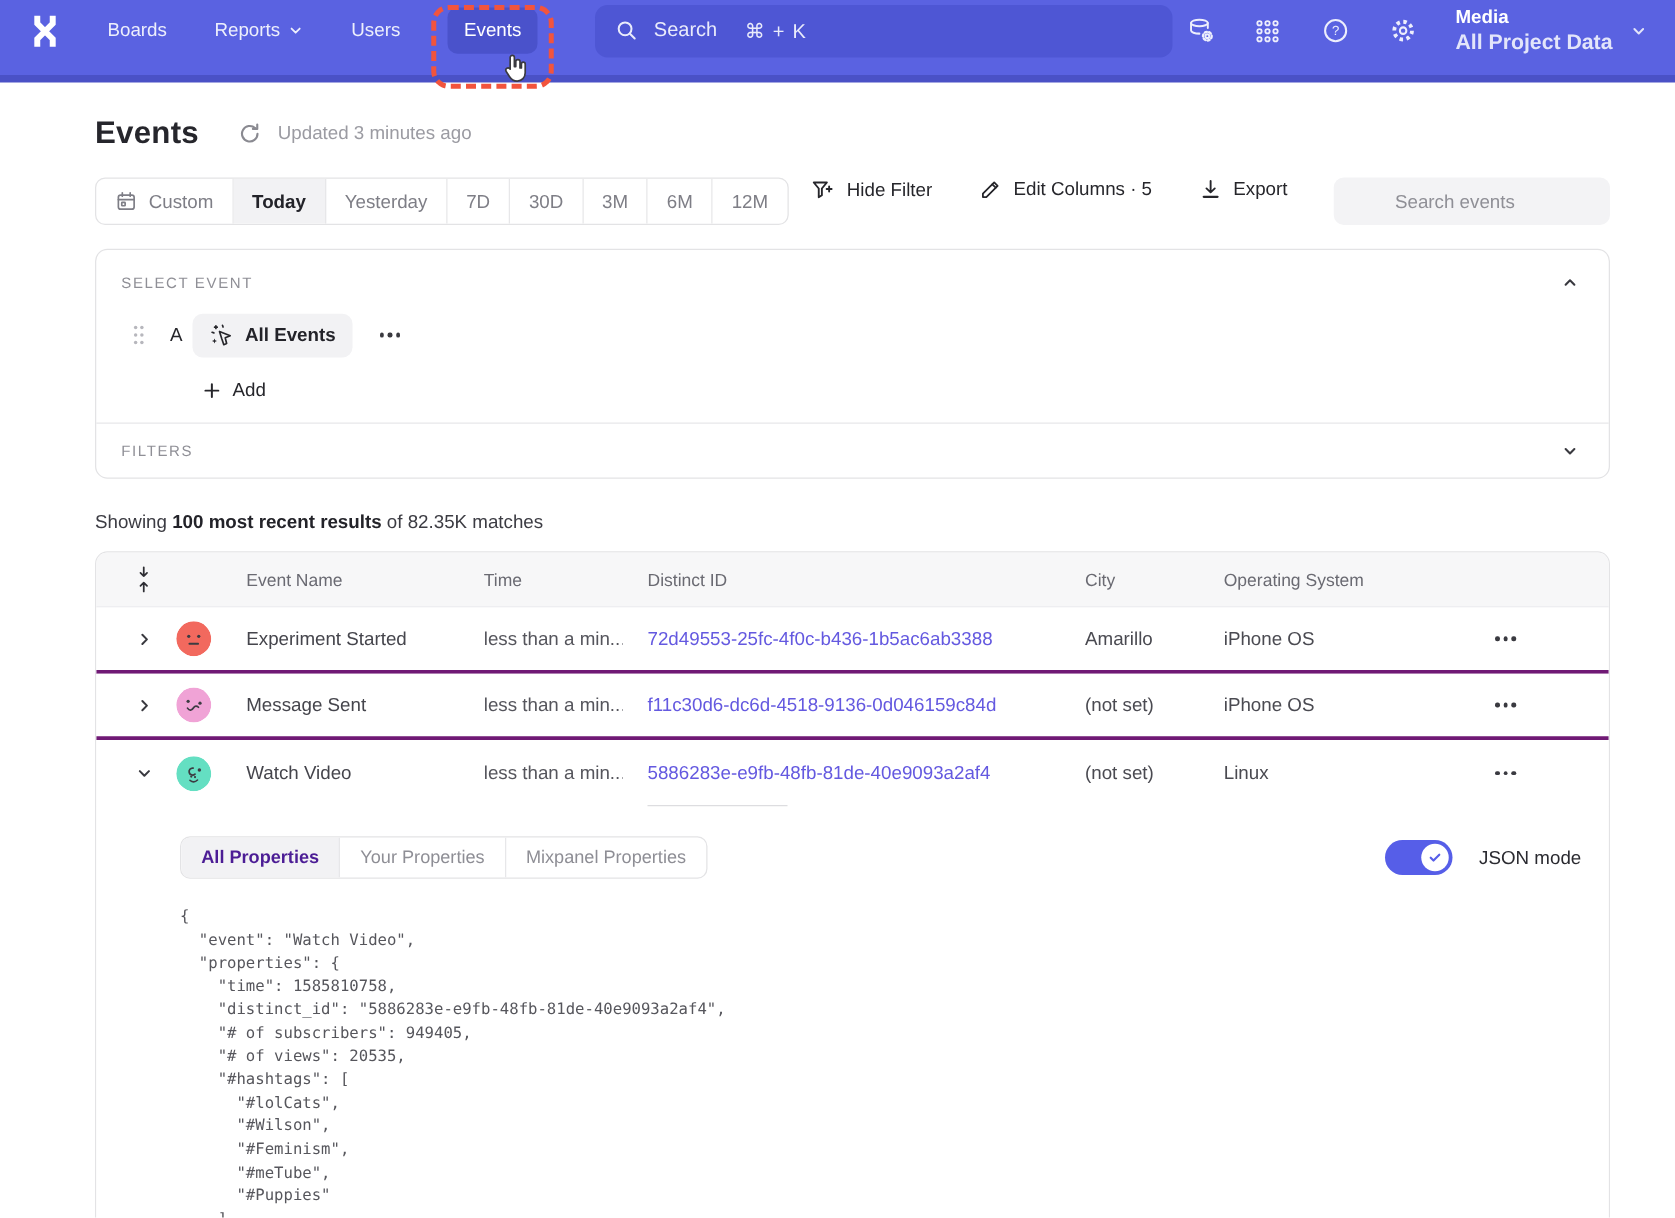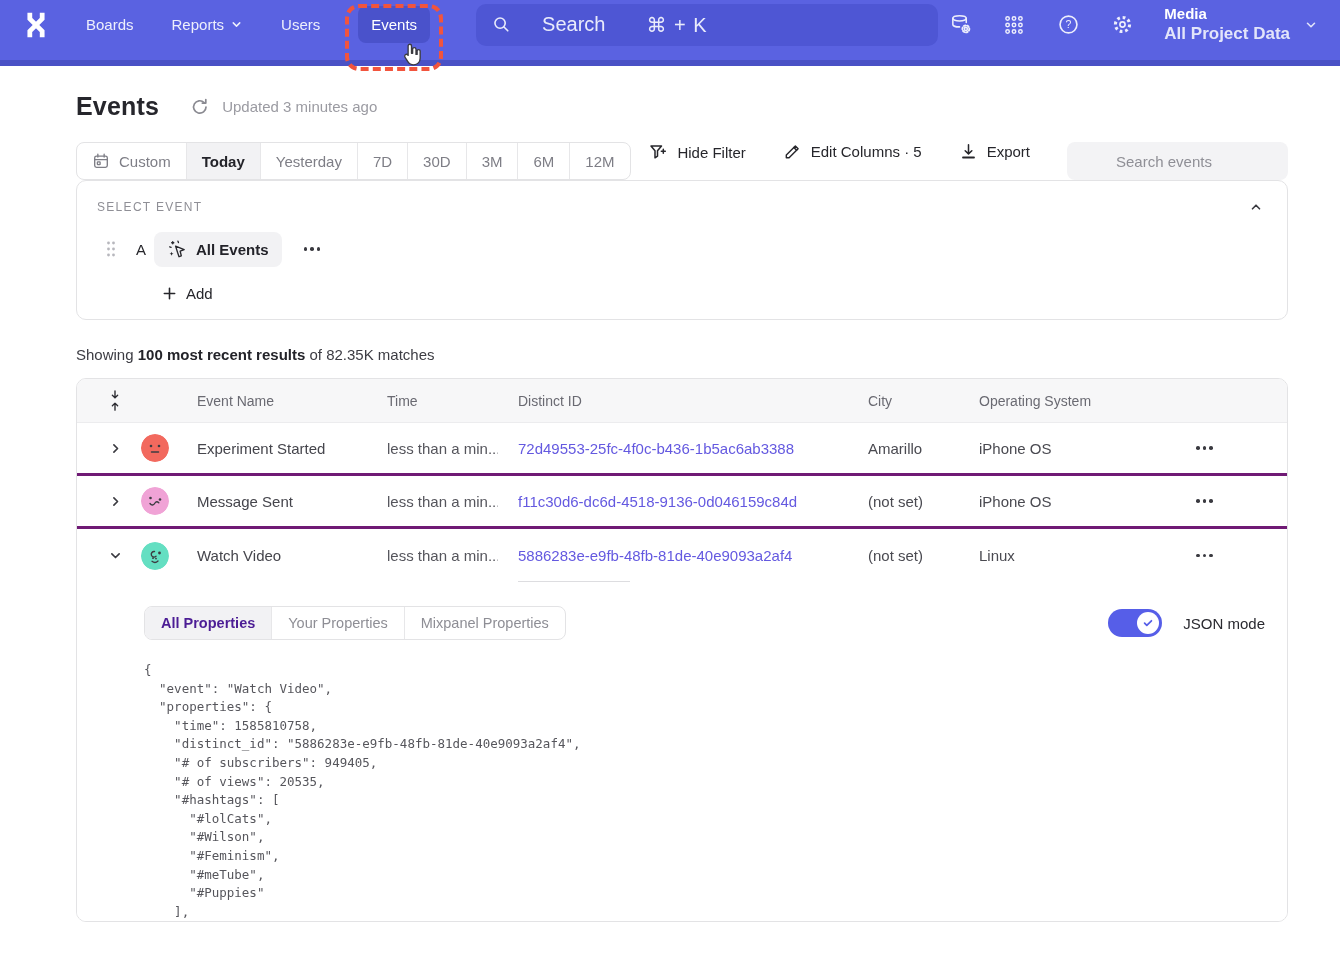--- a/index.html
+++ b/index.html
@@ -7,21 +7,21 @@
     font-family:"Liberation Sans", sans-serif; -webkit-font-smoothing:antialiased; }
 
   
   .topnav { height:60px; background:#5A62E1; display:flex; align-items:center; padding:0 22px 11px 20px; position:relative; }
   .topnav-strip { height:6px; background:#4A51C6; }
   .logo { width:32px; height:32px; display:flex; align-items:center; justify-content:center; flex:0 0 auto; }
   .nav-items { display:flex; align-items:center; margin-left:34px; }
   .nav-item { color:#EDEFFC; font-size:15px; margin-right:38px; display:flex; align-items:center; gap:6px; cursor:pointer; white-space:nowrap; }
   .nav-item.active { background:#4A52CB; color:#fff; padding:10px 13px; border-radius:8px; margin-right:0; }
   .nav-search { margin-left:46px; width:462px; height:42px; background:#4E56D4; border-radius:10px;
-    display:flex; align-items:center; padding:0 16px; color:#E9EBFB; font-size:20px; cursor:text;gap:19px; }
+    display:flex; align-items:center; padding:0 16px; color:#E9EBFB; font-size:16px; cursor:text; }
   .nav-search .s-label { margin-left:12px; }
   .nav-search .s-short { margin-left:22px; letter-spacing:1px; }
   .nav-right { margin-left:auto; display:flex; align-items:center; gap:30px; }
   .nav-icon { width:24px; height:24px; display:flex; align-items:center; justify-content:center; cursor:pointer; }
   .project { display:flex; align-items:center; gap:14px; cursor:pointer; }
   .project .p-name { color:#fff; font-size:15px; font-weight:700; line-height:1.3; }
   .project .p-scope { color:#E3E5FA; font-size:17px; line-height:1.3;font-weight:bold; }
 
   
   .annotation-box { position:absolute; border:4px dashed #F2543D; border-radius:14px; z-index:60; pointer-events:none; }
@@ -41,21 +41,21 @@
   .seg:last-child { border-right:none; }
   .seg.selected { background:#F2F2F4; color:#232329; font-weight:700; }
   .toolbar { margin-left:auto; display:flex; align-items:flex-start; gap:37px; }
   .tool-btn { display:flex; align-items:center; gap:9px; font-size:15px; color:#26262B; cursor:pointer; white-space:nowrap; }
   .search-events { width:221px; height:38px; background:#F3F3F5; border-radius:8px; display:flex; align-items:center; padding:0 12px;gap:28px; }
   .search-events input { border:none; outline:none; background:transparent; font-size:15px; color:#26262B; margin-left:9px; width:170px;
     font-family:"Liberation Sans", sans-serif; }
   .search-events input::placeholder { color:#8F8F96; }
 
   
-  .query-card { border:1px solid #E3E3E5; border-radius:10px; }
+  .query-card { margin-top:19px; border:1px solid #E3E3E5; border-radius:10px; }
   .card-sec1 { padding:15px 20px 12px 20px; }
   .section-head { display:flex; align-items:center; justify-content:space-between; }
   .section-label { font-size:12px; letter-spacing:1.3px; color:#8F8F96; font-weight:500; }
   .collapse-btn { width:22px; height:22px; display:flex; align-items:center; justify-content:center; cursor:pointer; }
   .event-row { margin-top:13px; display:flex; align-items:center; height:36px; }
   .drag-handle { margin-left:8px; cursor:grab; display:flex; }
   .row-letter { margin-left:19px; font-size:15px; color:#26262B; }
   .event-chip { margin-left:8px; background:#F2F2F4; border-radius:8px; padding:7px 13px; display:flex; align-items:center; gap:8px;
     font-size:15px; font-weight:700; color:#232329; cursor:pointer; }
   .chip-menu { margin-left:22px; cursor:pointer; display:flex; gap:3px; align-items:center; }
@@ -299,20 +299,28 @@
             <i></i>
           </div>
       </div>
       <div class="add-row">
         <svg width="15" height="15" viewBox="0 0 16 16" fill="none" stroke="#26262B" stroke-width="1.7" stroke-linecap="round">
             <path d="M8 2.5v11M2.5 8h11"></path>
           </svg>
         <span>Add</span>
       </div>
     </div>
+    <div class="filters-row">
+      <span class="section-label">FILTERS</span>
+      <div class="collapse-btn">
+        <svg width="14" height="14" viewBox="0 0 16 16" fill="none" stroke="#3A3A40" stroke-width="1.9" stroke-linecap="round" stroke-linejoin="round">
+            <path d="M4 6l4 4 4-4"></path>
+          </svg>
+      </div>
+    </div>
   </section>
 
   <div class="results-line"><span>Showing </span><b>100 most recent results</b><span> of 82.35K matches</span></div>
 
   <section class="events-table">
     <div class="tgrid t-header">
       <div class="sort-box">
         <svg width="14" height="25" viewBox="0 0 16 26" fill="none" stroke="#2E2E34" stroke-width="1.6" stroke-linecap="round" stroke-linejoin="round">
           <path d="M8 2v8M8 10l-3-3M8 10l3-3"></path>
             <path d="M8 24v-8M8 16l-3 3M8 16l3 3"></path>

